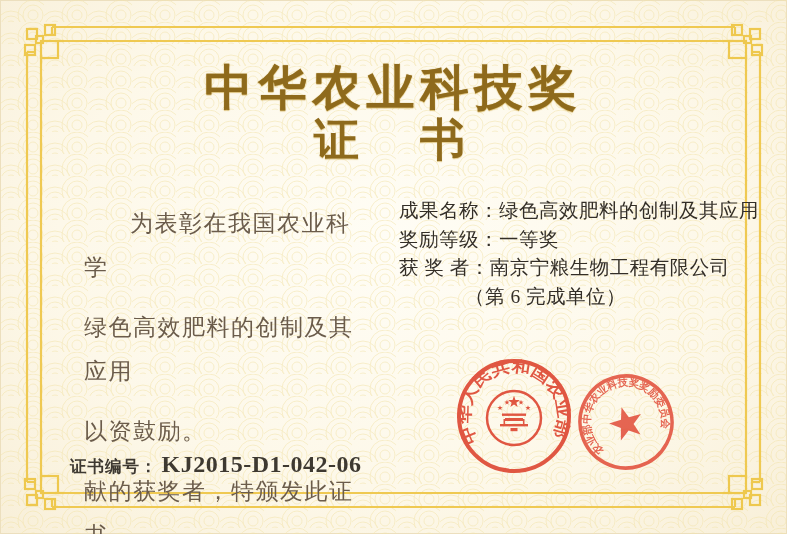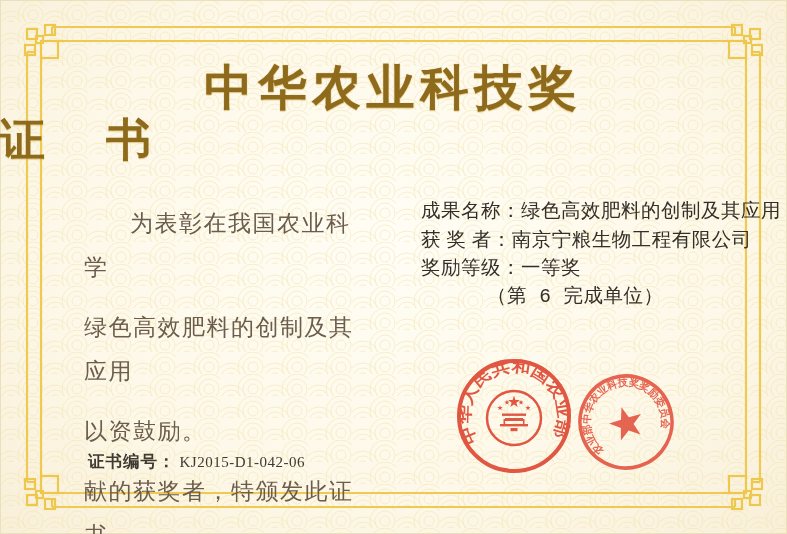--- a/index.html
+++ b/index.html
@@ -11,42 +11,42 @@
   }
   svg.bg{position:absolute;inset:0;z-index:0;}
   svg.frame{position:absolute;inset:0;z-index:1;}
   .title{
     position:absolute;top:56px;left:0;right:0;z-index:2;
     text-align:center;font-size:48px;font-weight:700;letter-spacing:6px;
     color:#8e6a1c;text-shadow:0 1px 1px rgba(201,160,58,.55), 0 0 1px #b08a30;
   }
   .subtitle{
     position:absolute;top:110px;left:0;right:0;z-index:2;
-    font-size:45px;font-weight:700;letter-spacing:8px;
+    text-align:center;font-size:45px;font-weight:700;letter-spacing:8px;
     color:#8e6a1c;text-shadow:0 1px 1px rgba(201,160,58,.55);
   }
   .body-text{
     position:absolute;left:68px;top:186px;width:322px;z-index:2;
     font-size:23px;line-height:44px;letter-spacing:1.5px;color:#6b5c4b;
   }
   .body-text p{margin:16px;}
   .body-text p.indent{text-indent:46px;}
   .details{
     position:absolute;left:399px;top:197px;width:350px;z-index:2;
     font-size:19.5px;line-height:28.5px;color:#332e27;letter-spacing:.5px;
   }
-  .drow{white-space:nowrap;margin-left:22px;}
+  .drow{white-space:nowrap;}
   .drow .dlabel{color:#332e27;}
-  .drow.note{padding-left:66px;font-family:Liberation Mono, monospace;}
+  .drow.note{padding-left:66px;}
   .serial{
-    position:absolute;left:88px;top:451px;z-index:2;white-space:nowrap;
+    position:absolute;left:70px;top:451px;z-index:2;white-space:nowrap;
     color:#3e3931;display:flex;align-items:baseline;
   }
   .serial .slabel{font-size:16.5px;letter-spacing:1px;font-weight:700;}
-  .serial .svalue{font-size:15px;letter-spacing:.5px;margin-left:4px;}
+  .serial .svalue{font-size:24px;letter-spacing:.5px;margin-left:4px;font-weight:bold;}
   .date{
     position:absolute;left:487px;top:451px;z-index:2;
     font-size:20.5px;letter-spacing:4px;color:#3a3530;white-space:nowrap;
   }
   svg.sealA{position:absolute;left:453px;top:355px;z-index:3;opacity:.86;}
   svg.sealB{position:absolute;left:575px;top:371px;z-index:3;opacity:.82;}
   .seal-text{font-family:"Liberation Serif","DejaVu Serif",serif;font-weight:700;}
 </style>
 </head>
 <body>
@@ -109,24 +109,24 @@
     <p>绿色高效肥料的创制及其应用</p>
     <p>以资鼓励。</p>
     <p>献的获奖者，特颁发此证书，</p>
   </div>
 
   <div class="details">
     <div class="drow">
       <span class="dlabel">成果名称：</span><span class="dvalue">绿色高效肥料的创制及其应用</span>
     </div>
     <div class="drow">
-      <span class="dlabel">获 奖 者：</span><span class="dvalue">南京宁粮生物工程有限公司</span>
+      <span class="dlabel">奖励等级：</span><span class="dvalue">一等奖</span>
     </div>
     <div class="drow">
-      <span class="dlabel">奖励等级：</span><span class="dvalue">一等奖</span>
+      <span class="dlabel">获 奖 者：</span><span class="dvalue">南京宁粮生物工程有限公司</span>
     </div>
     <div class="drow note">（第 6 完成单位）</div>
   </div>
 
   <div class="serial">
     <span class="slabel">证书编号：</span>
     <span class="svalue">KJ2015-D1-042-06</span>
   </div>
 
 

